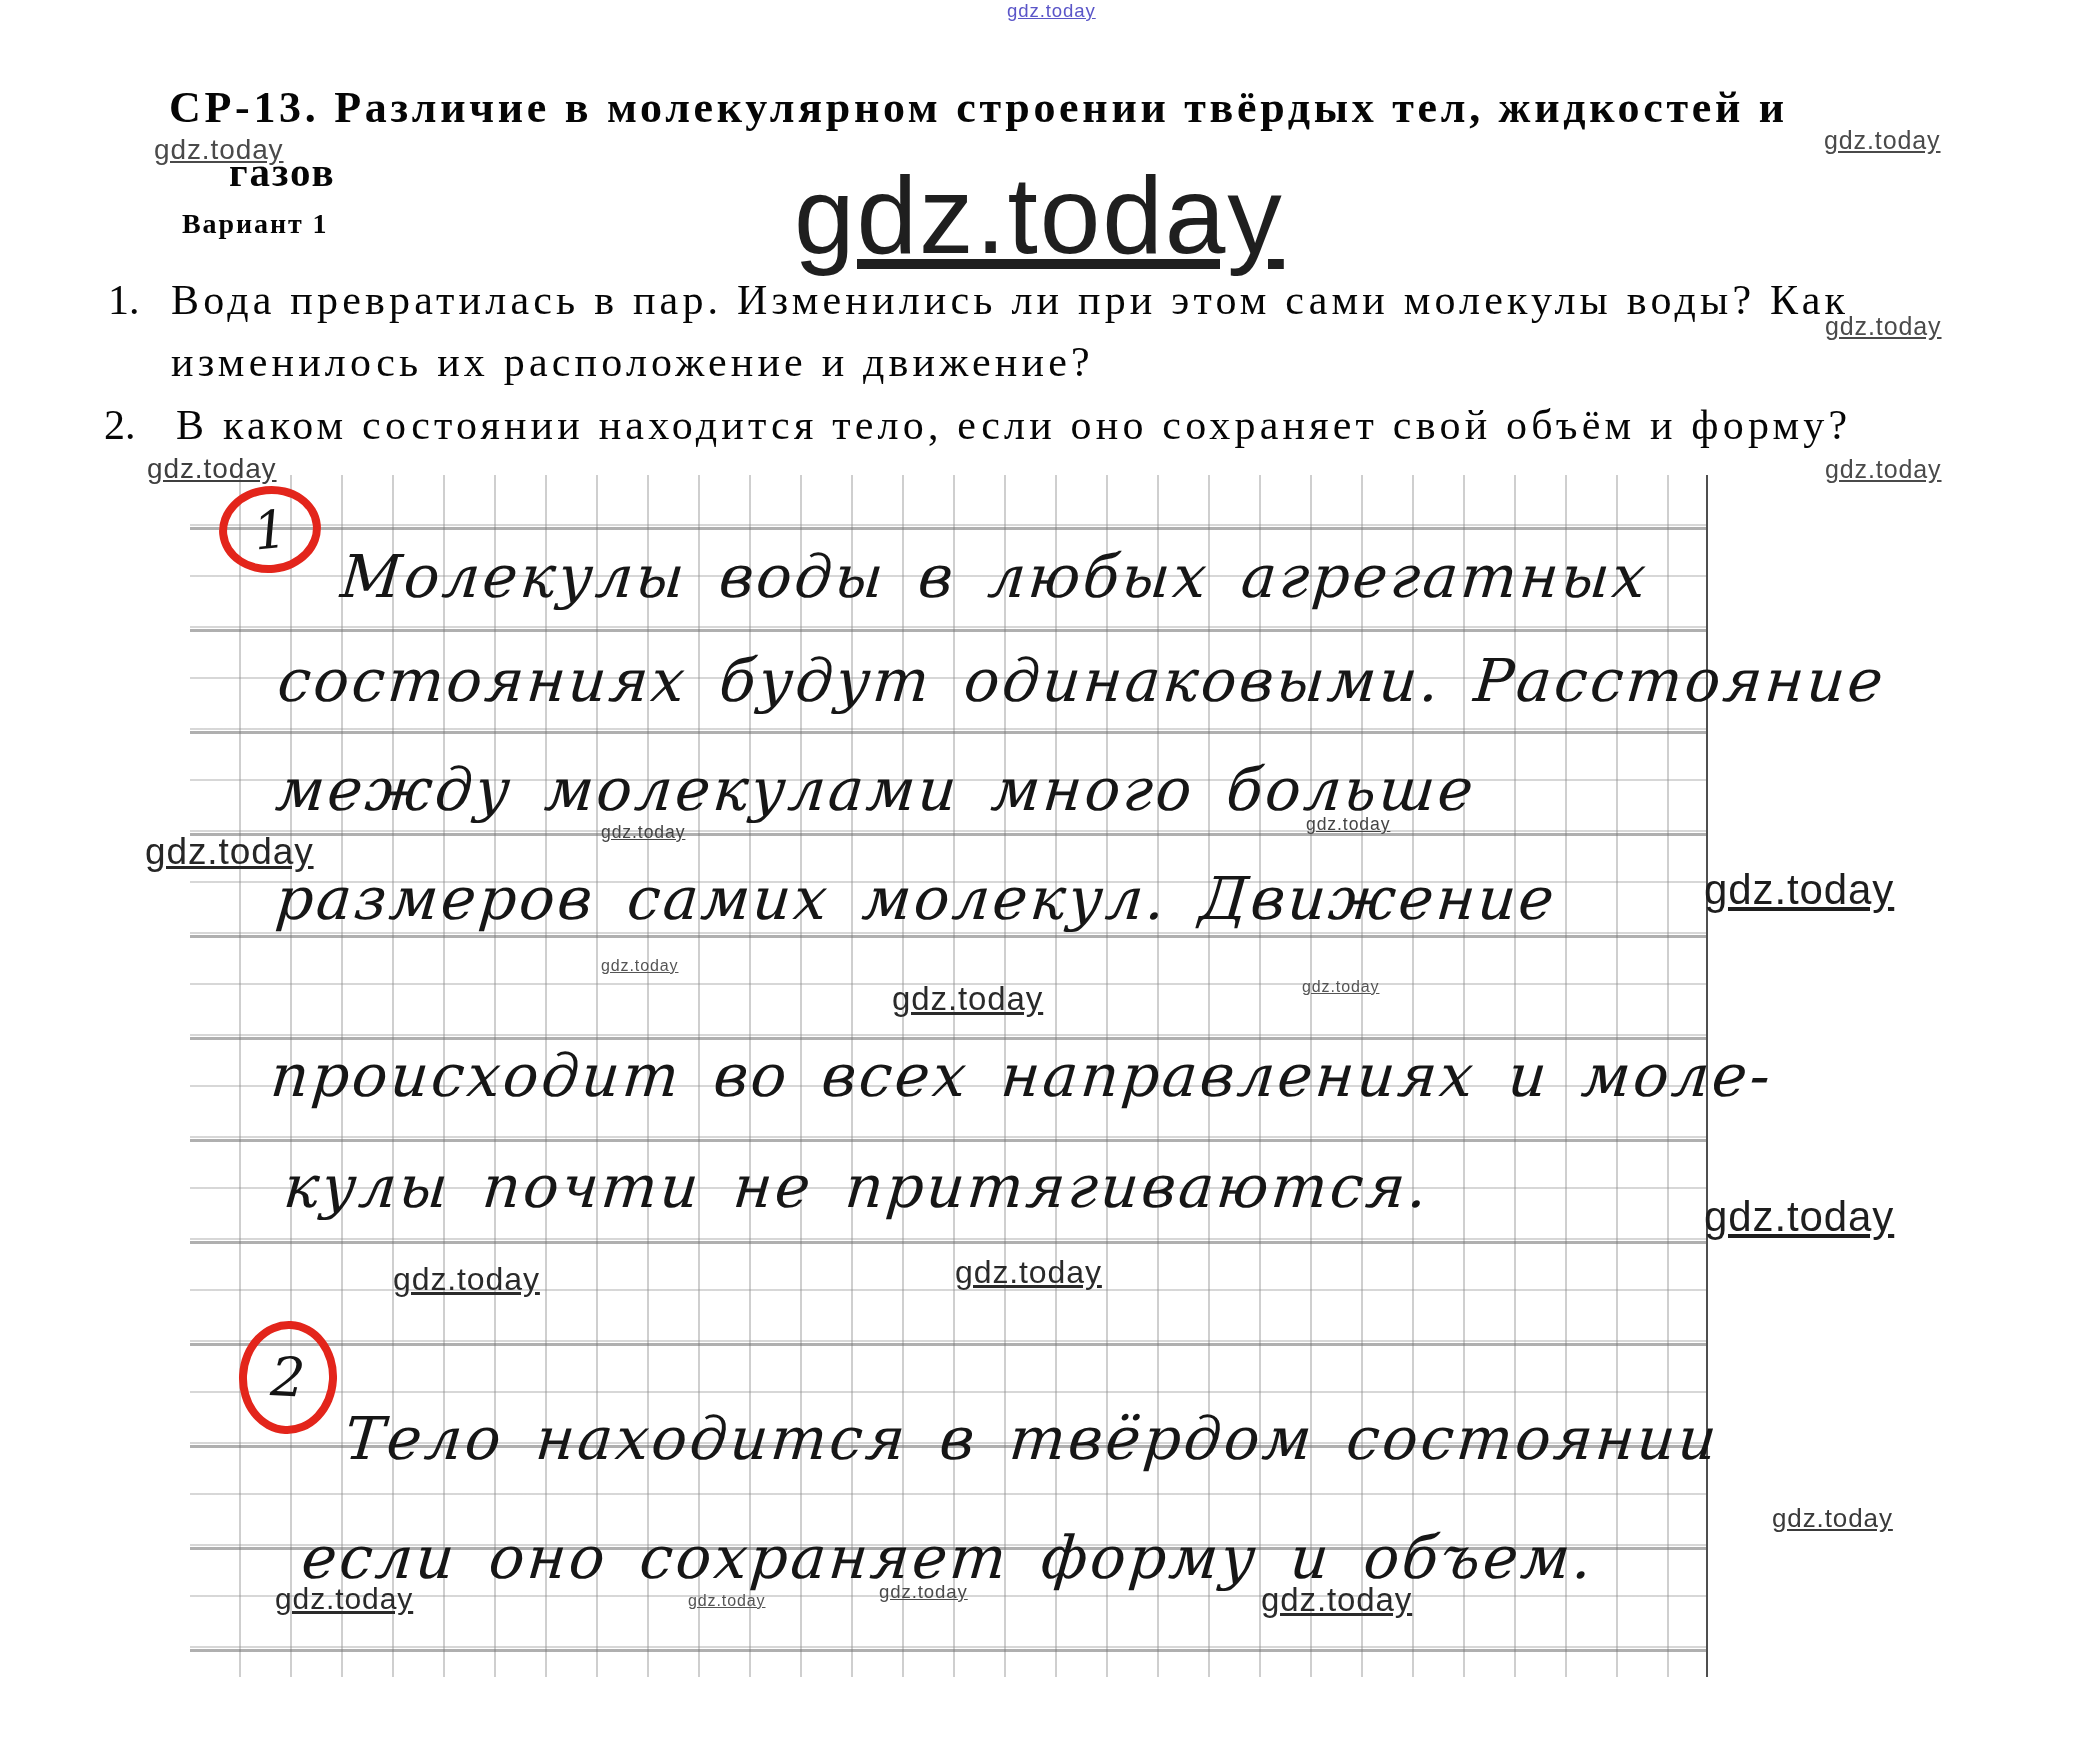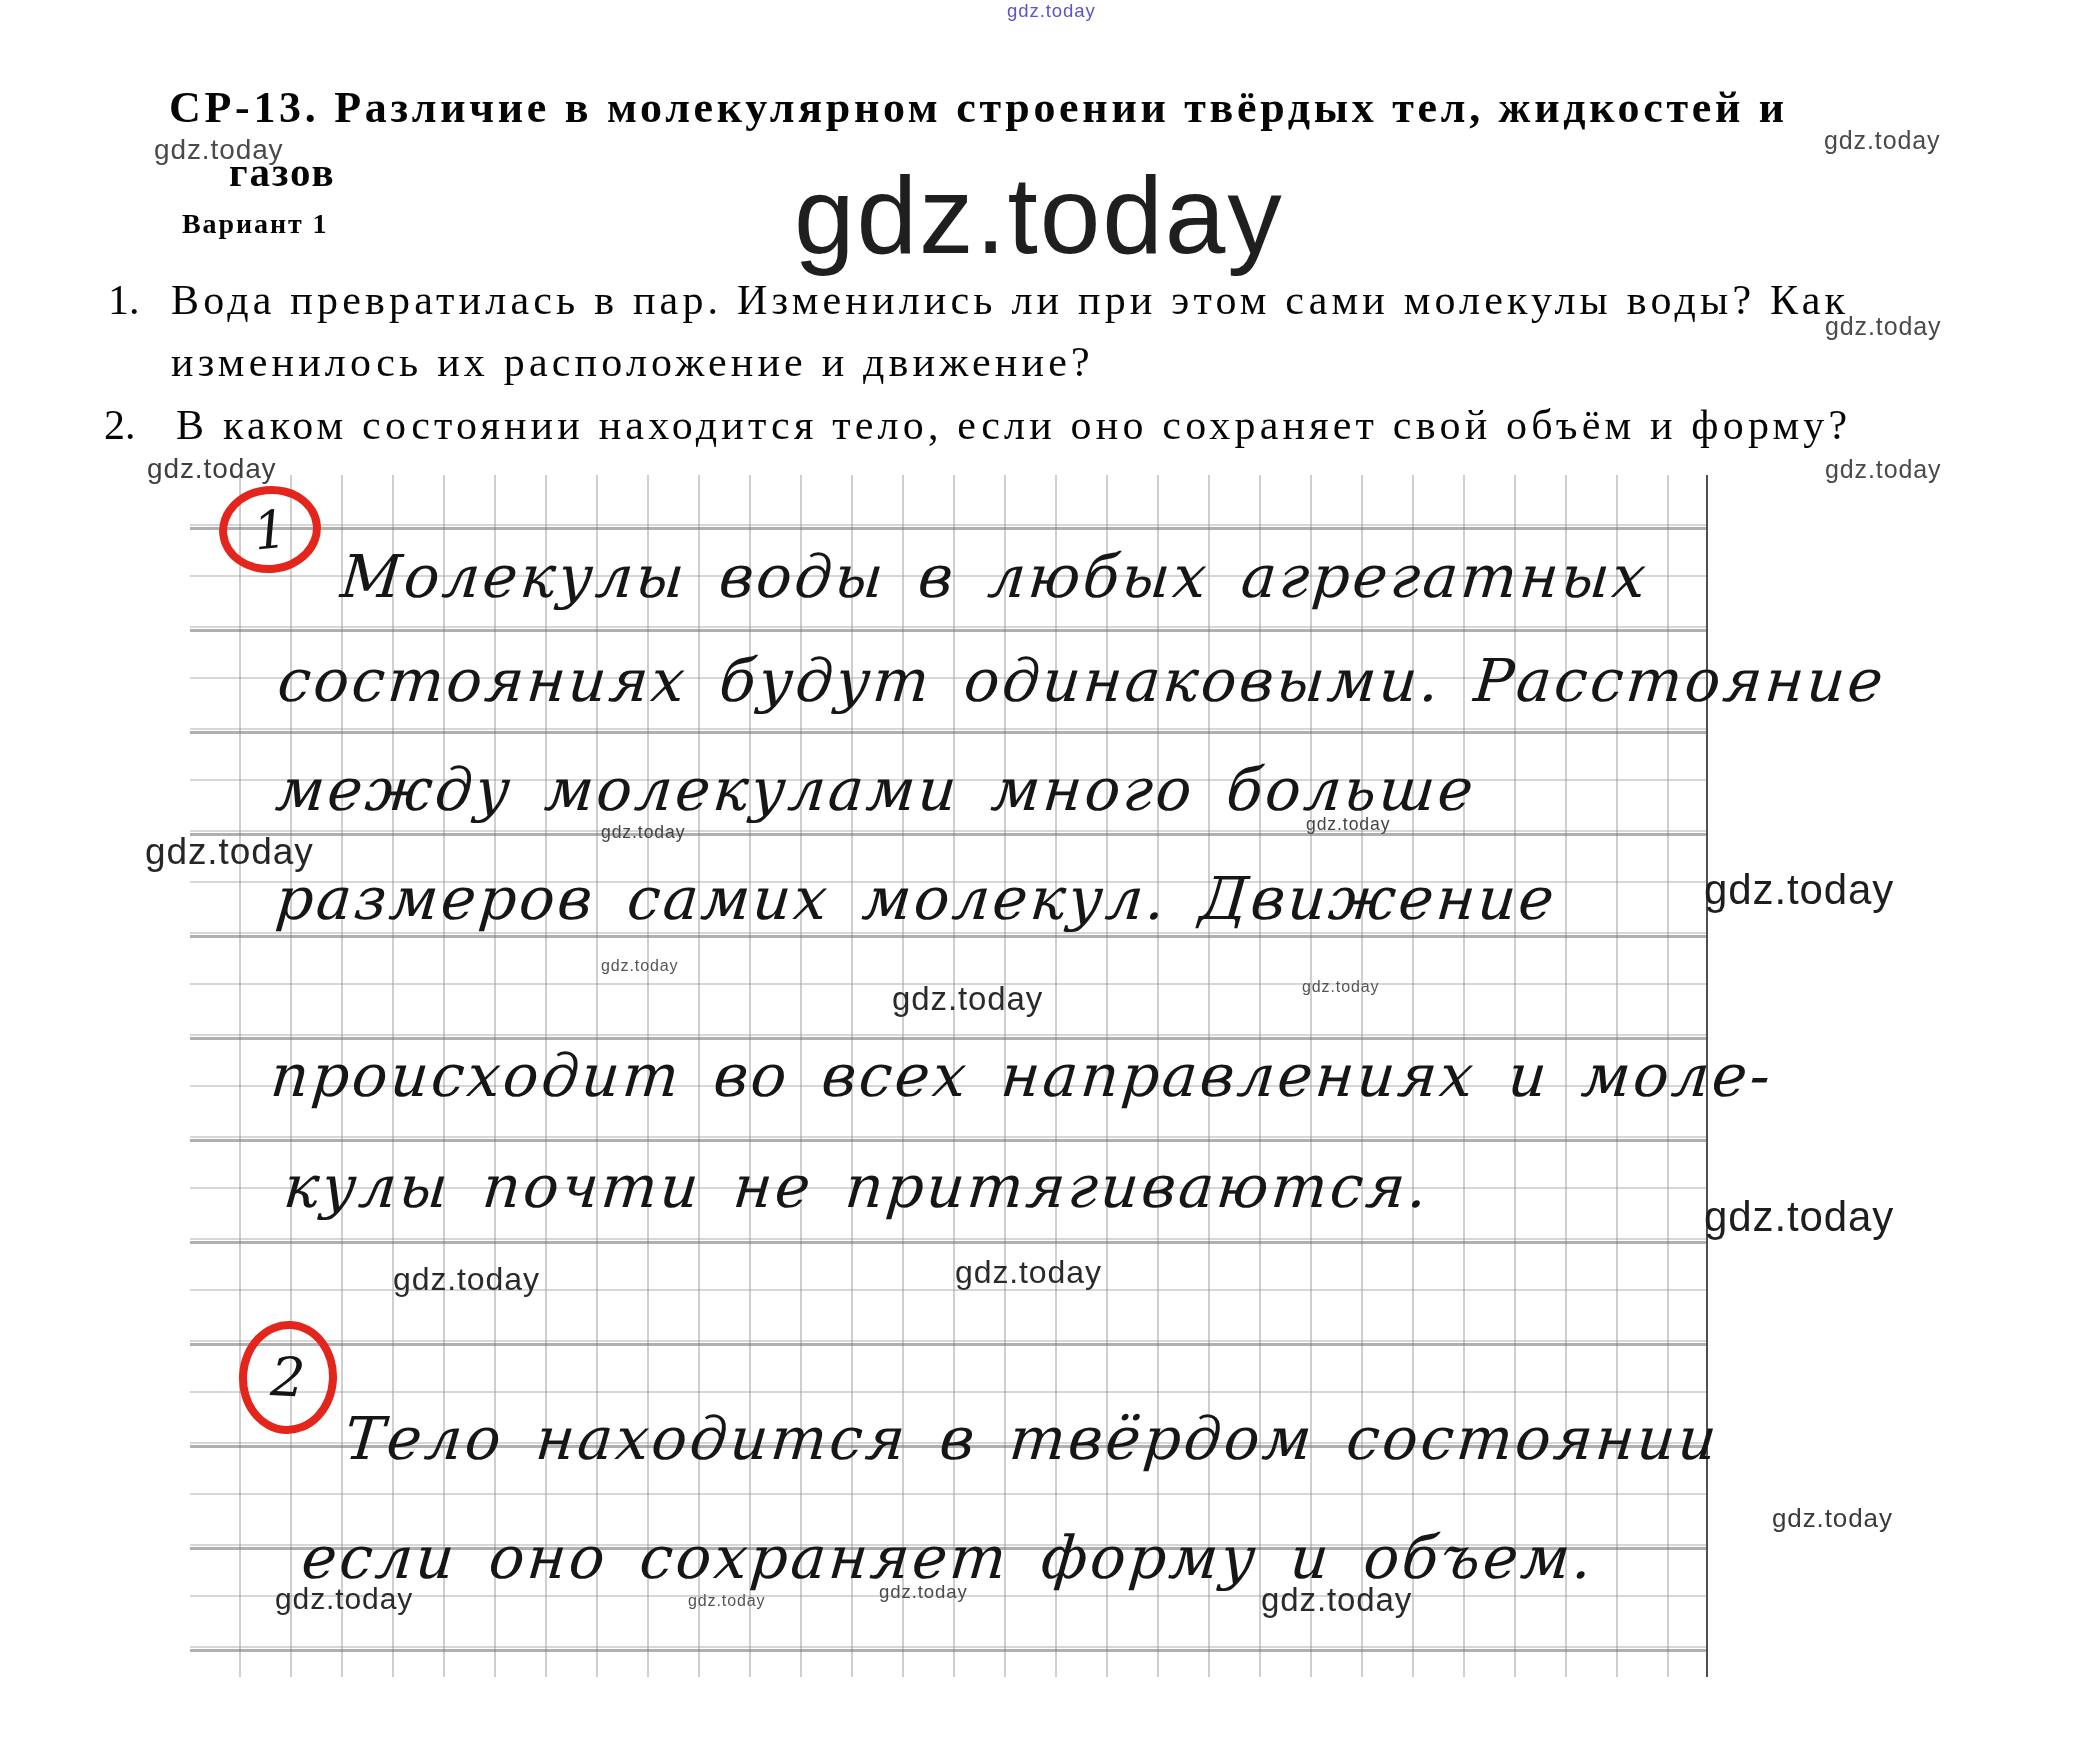--- a/index.html
+++ b/index.html
@@ -65,20 +65,21 @@
   .m1{left:219px;top:486px;width:102px;height:87px;font-size:52px;transform:rotate(-6deg);}
   .m2{left:239px;top:1321px;width:98px;height:113px;font-size:54px;transform:rotate(3deg);}
 
   
   .wm{
     position:absolute;
     font-family:"Liberation Sans",sans-serif;
     color:#2e2e2e;
     white-space:nowrap;
     letter-spacing:0.9px;
+    text-decoration:underline;
   }
   .wm-top{left:1007px;top:0px;font-size:18.6px;color:#5a55c8;}
   .wm-center{left:794px;top:152px;font-size:109px;font-weight:300;color:#1f1f1f;letter-spacing:1.9px;}
   .wm-a{left:154px;top:134px;font-size:28px;color:#4a4a4a;}
   .wm-b{left:1824px;top:126px;font-size:25px;color:#4a4a4a;}
   .wm-c{left:1825px;top:312px;font-size:25px;color:#4a4a4a;}
   .wm-d{left:147px;top:453px;font-size:28px;color:#3f3f3f;}
   .wm-e{left:1825px;top:455px;font-size:25px;color:#4a4a4a;}
   .wm-f{left:145px;top:831px;font-size:37px;color:#262626;}
   .wm-g{left:601px;top:822px;font-size:17.6px;color:#444444;}

